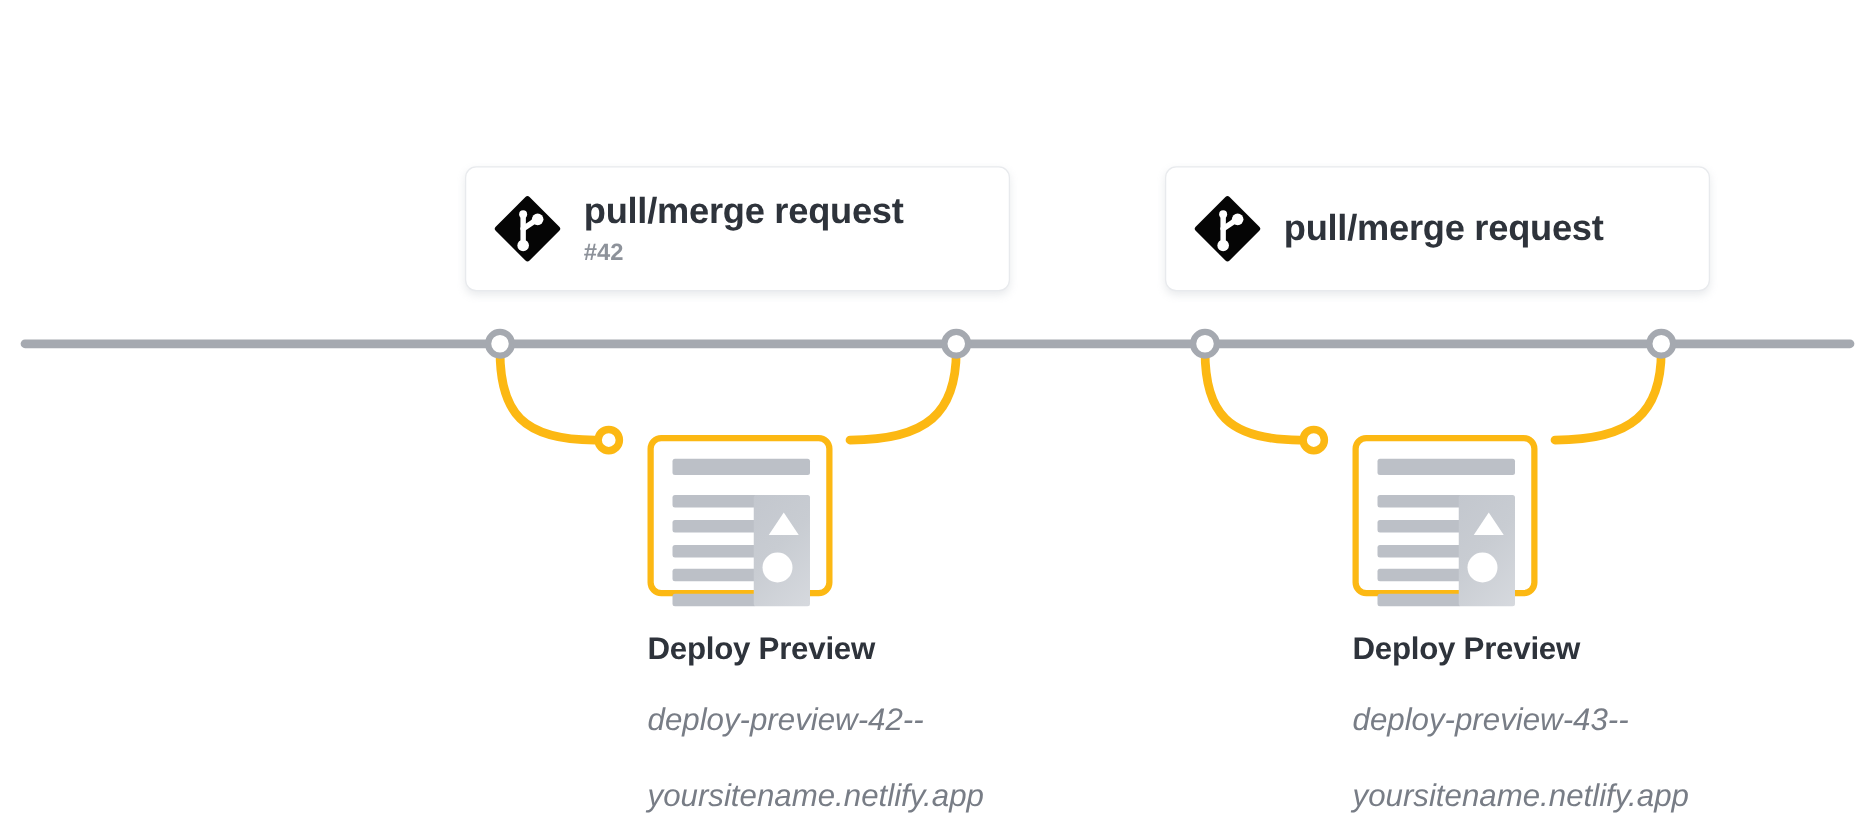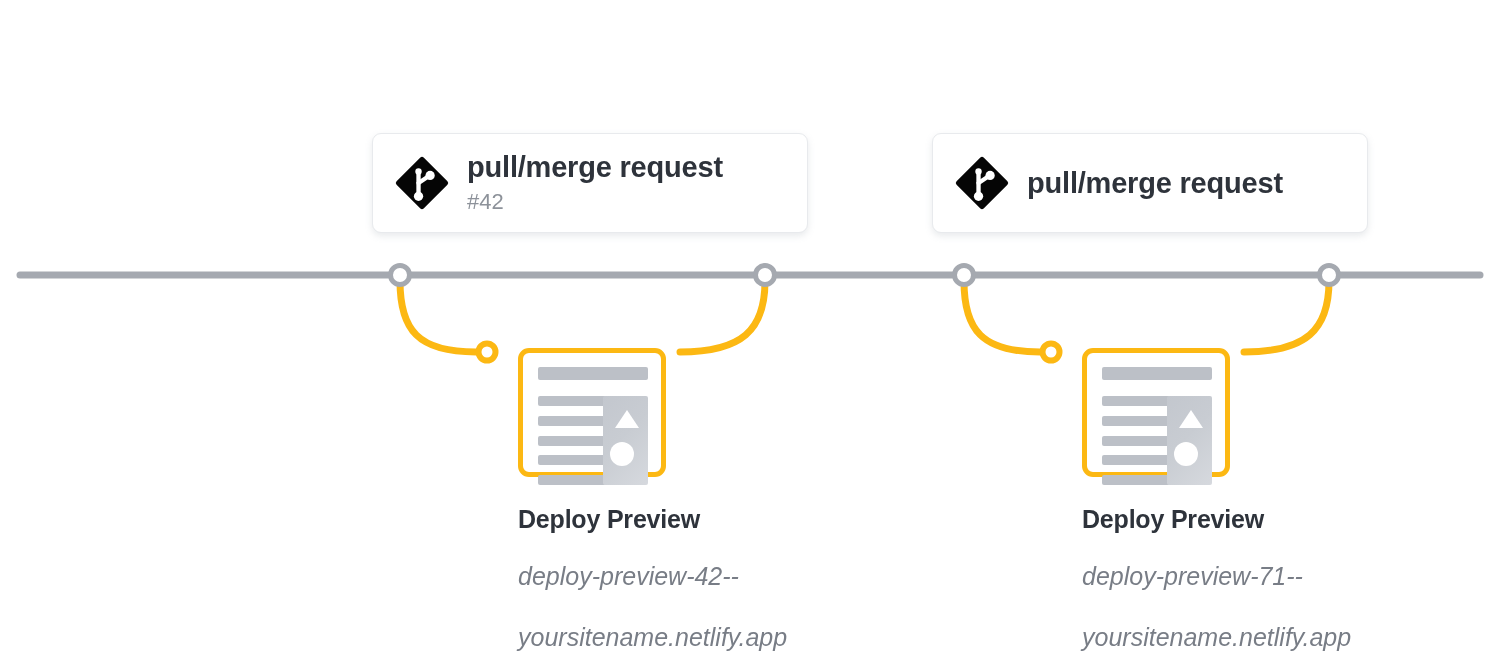--- a/index.html
+++ b/index.html
@@ -59,22 +59,22 @@
     line-height: 1;
   }
   .pr-title {
     font-size: 29px;
     font-weight: bold;
     color: #2e333b;
     letter-spacing: -0.2px;
     white-space: nowrap;
   }
   .pr-number {
-    font-size: 22px;
-    font-weight: normal;
+    font-size: 19px;
+    font-weight: bold;
     color: #8d929a;
     margin-top: 9px;
   }
 
   
   .preview-card {
     position: absolute;
     box-sizing: border-box;
     background: #ffffff;
     border: 5px solid #fcb813;
@@ -240,18 +240,18 @@
       <div class="pv-image" style="top:29px; width:45px; height:89px;">
         <div class="pv-tri" style="left:12px; top:14px; border-left:12px solid transparent; border-right:12px solid transparent; border-bottom:18px solid #ffffff;"></div>
         <div class="pv-circle" style="left:7px; top:46px; width:24px; height:24px;"></div>
       </div>
     </div>
   </div>
 
   <div class="caption" style="left:1082px; top:507px;">
     <div class="caption-title">Deploy Preview</div>
     <div class="caption-url">
-      <span>deploy-preview-71--</span>
+      <span>deploy-preview-43--</span>
       <span>yoursitename.netlify.app</span>
     </div>
   </div>
 
 </div>
 
 </body></html>

